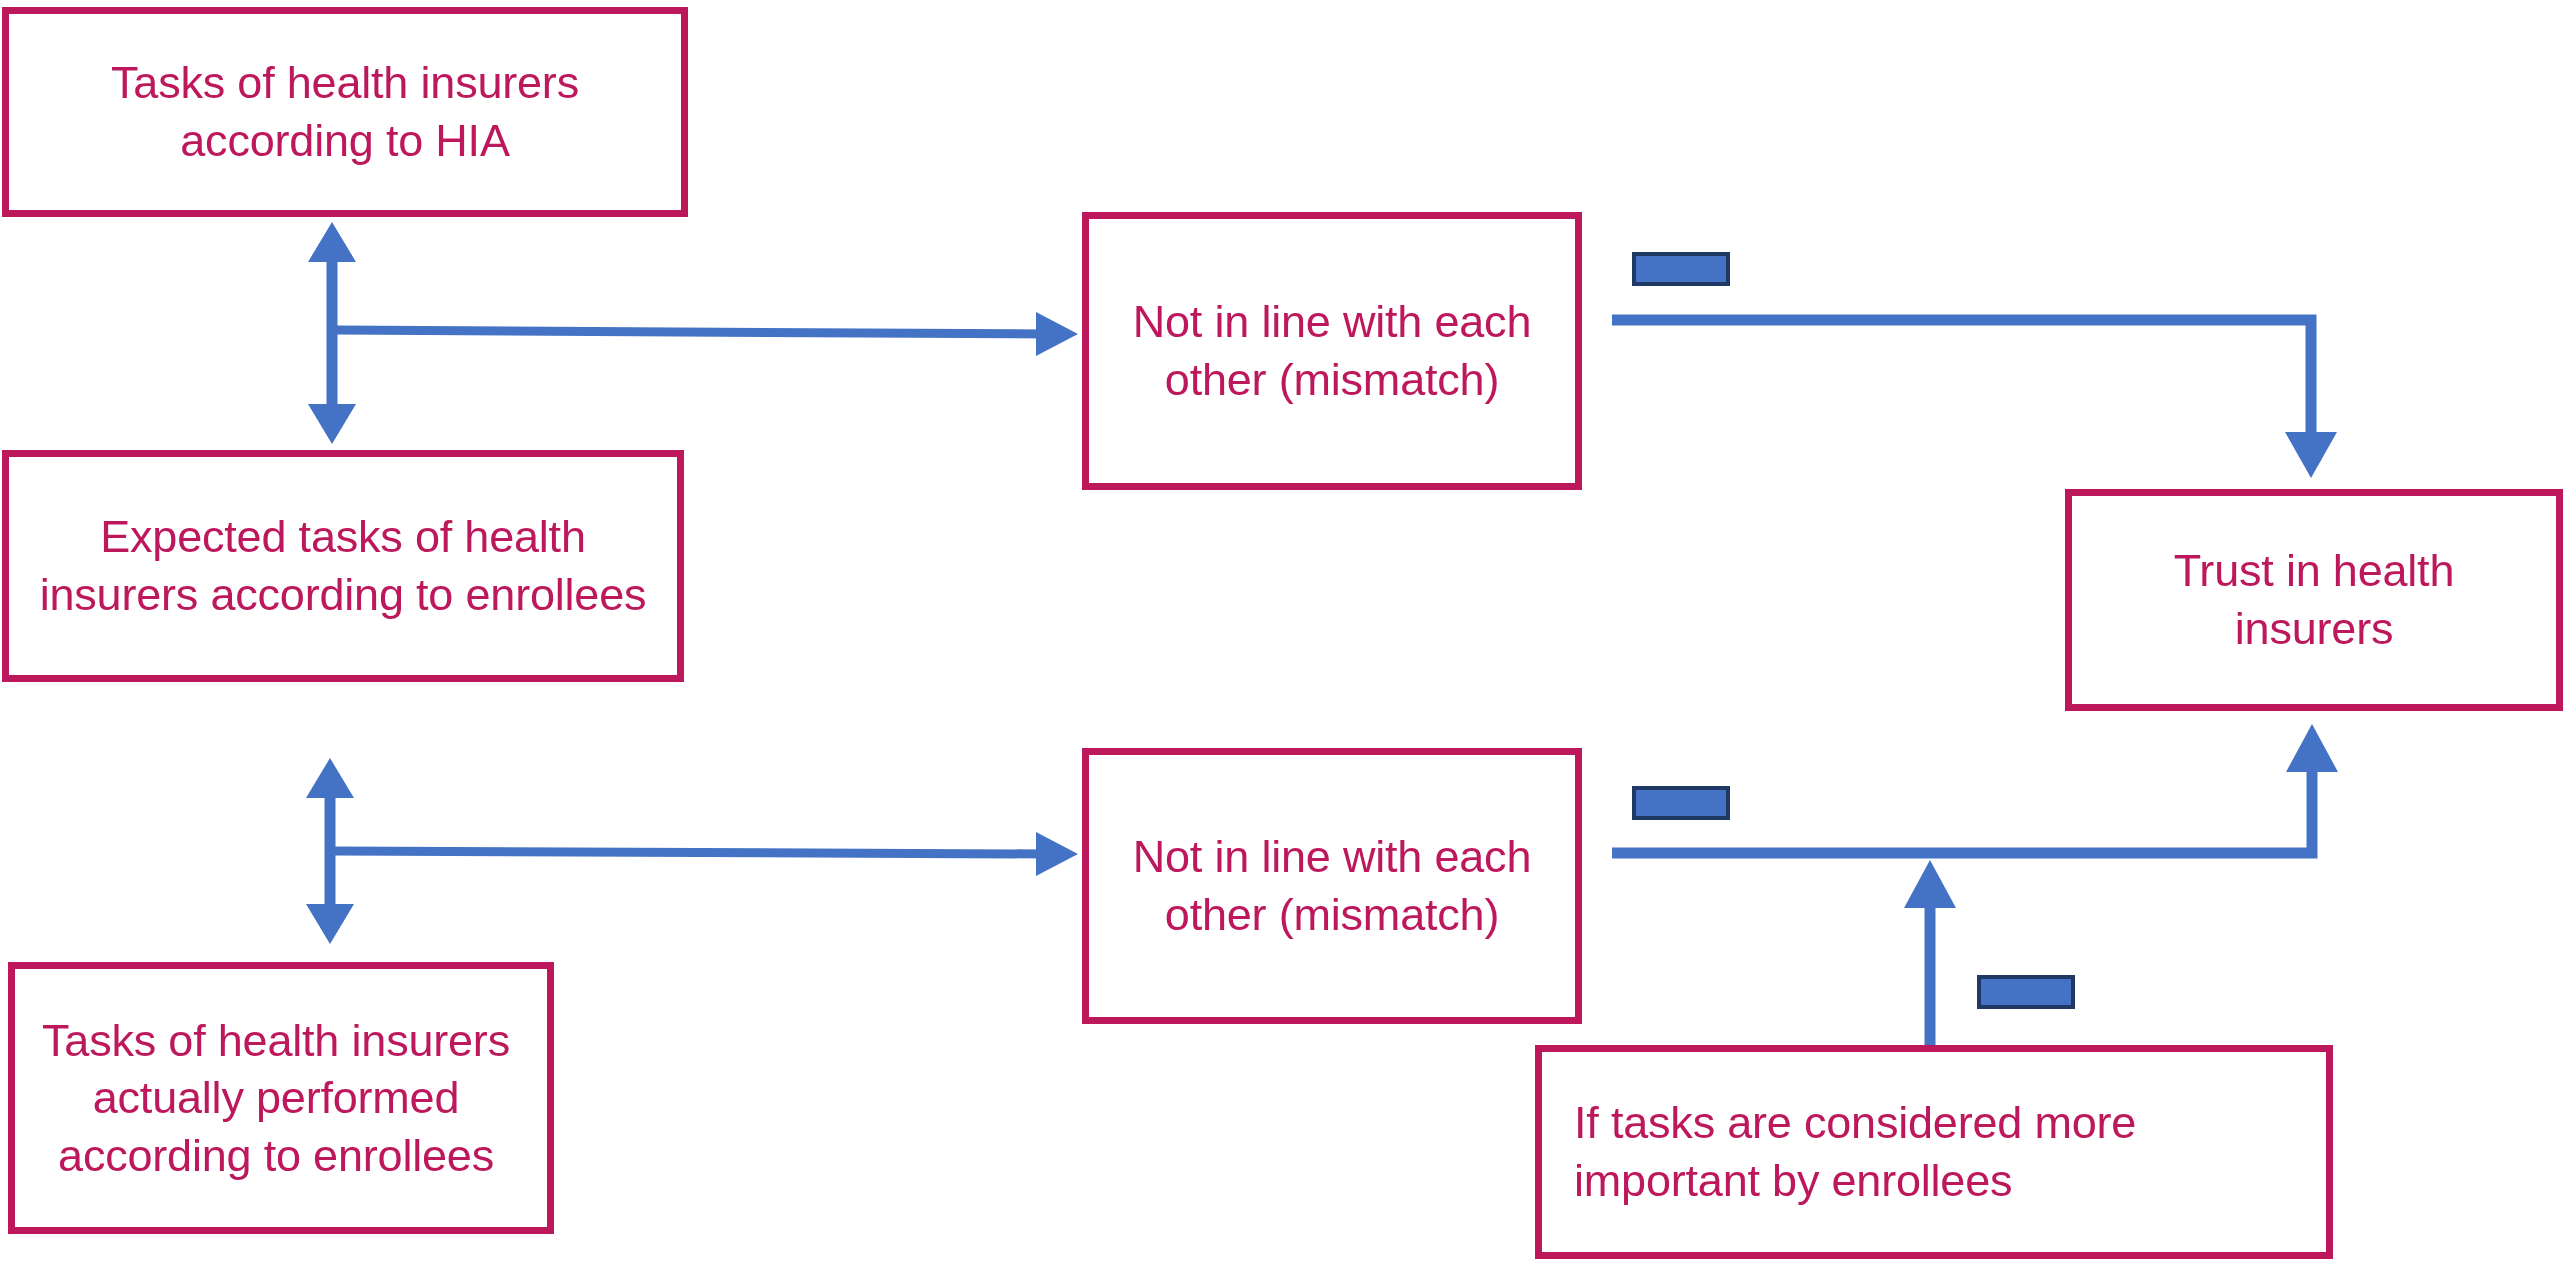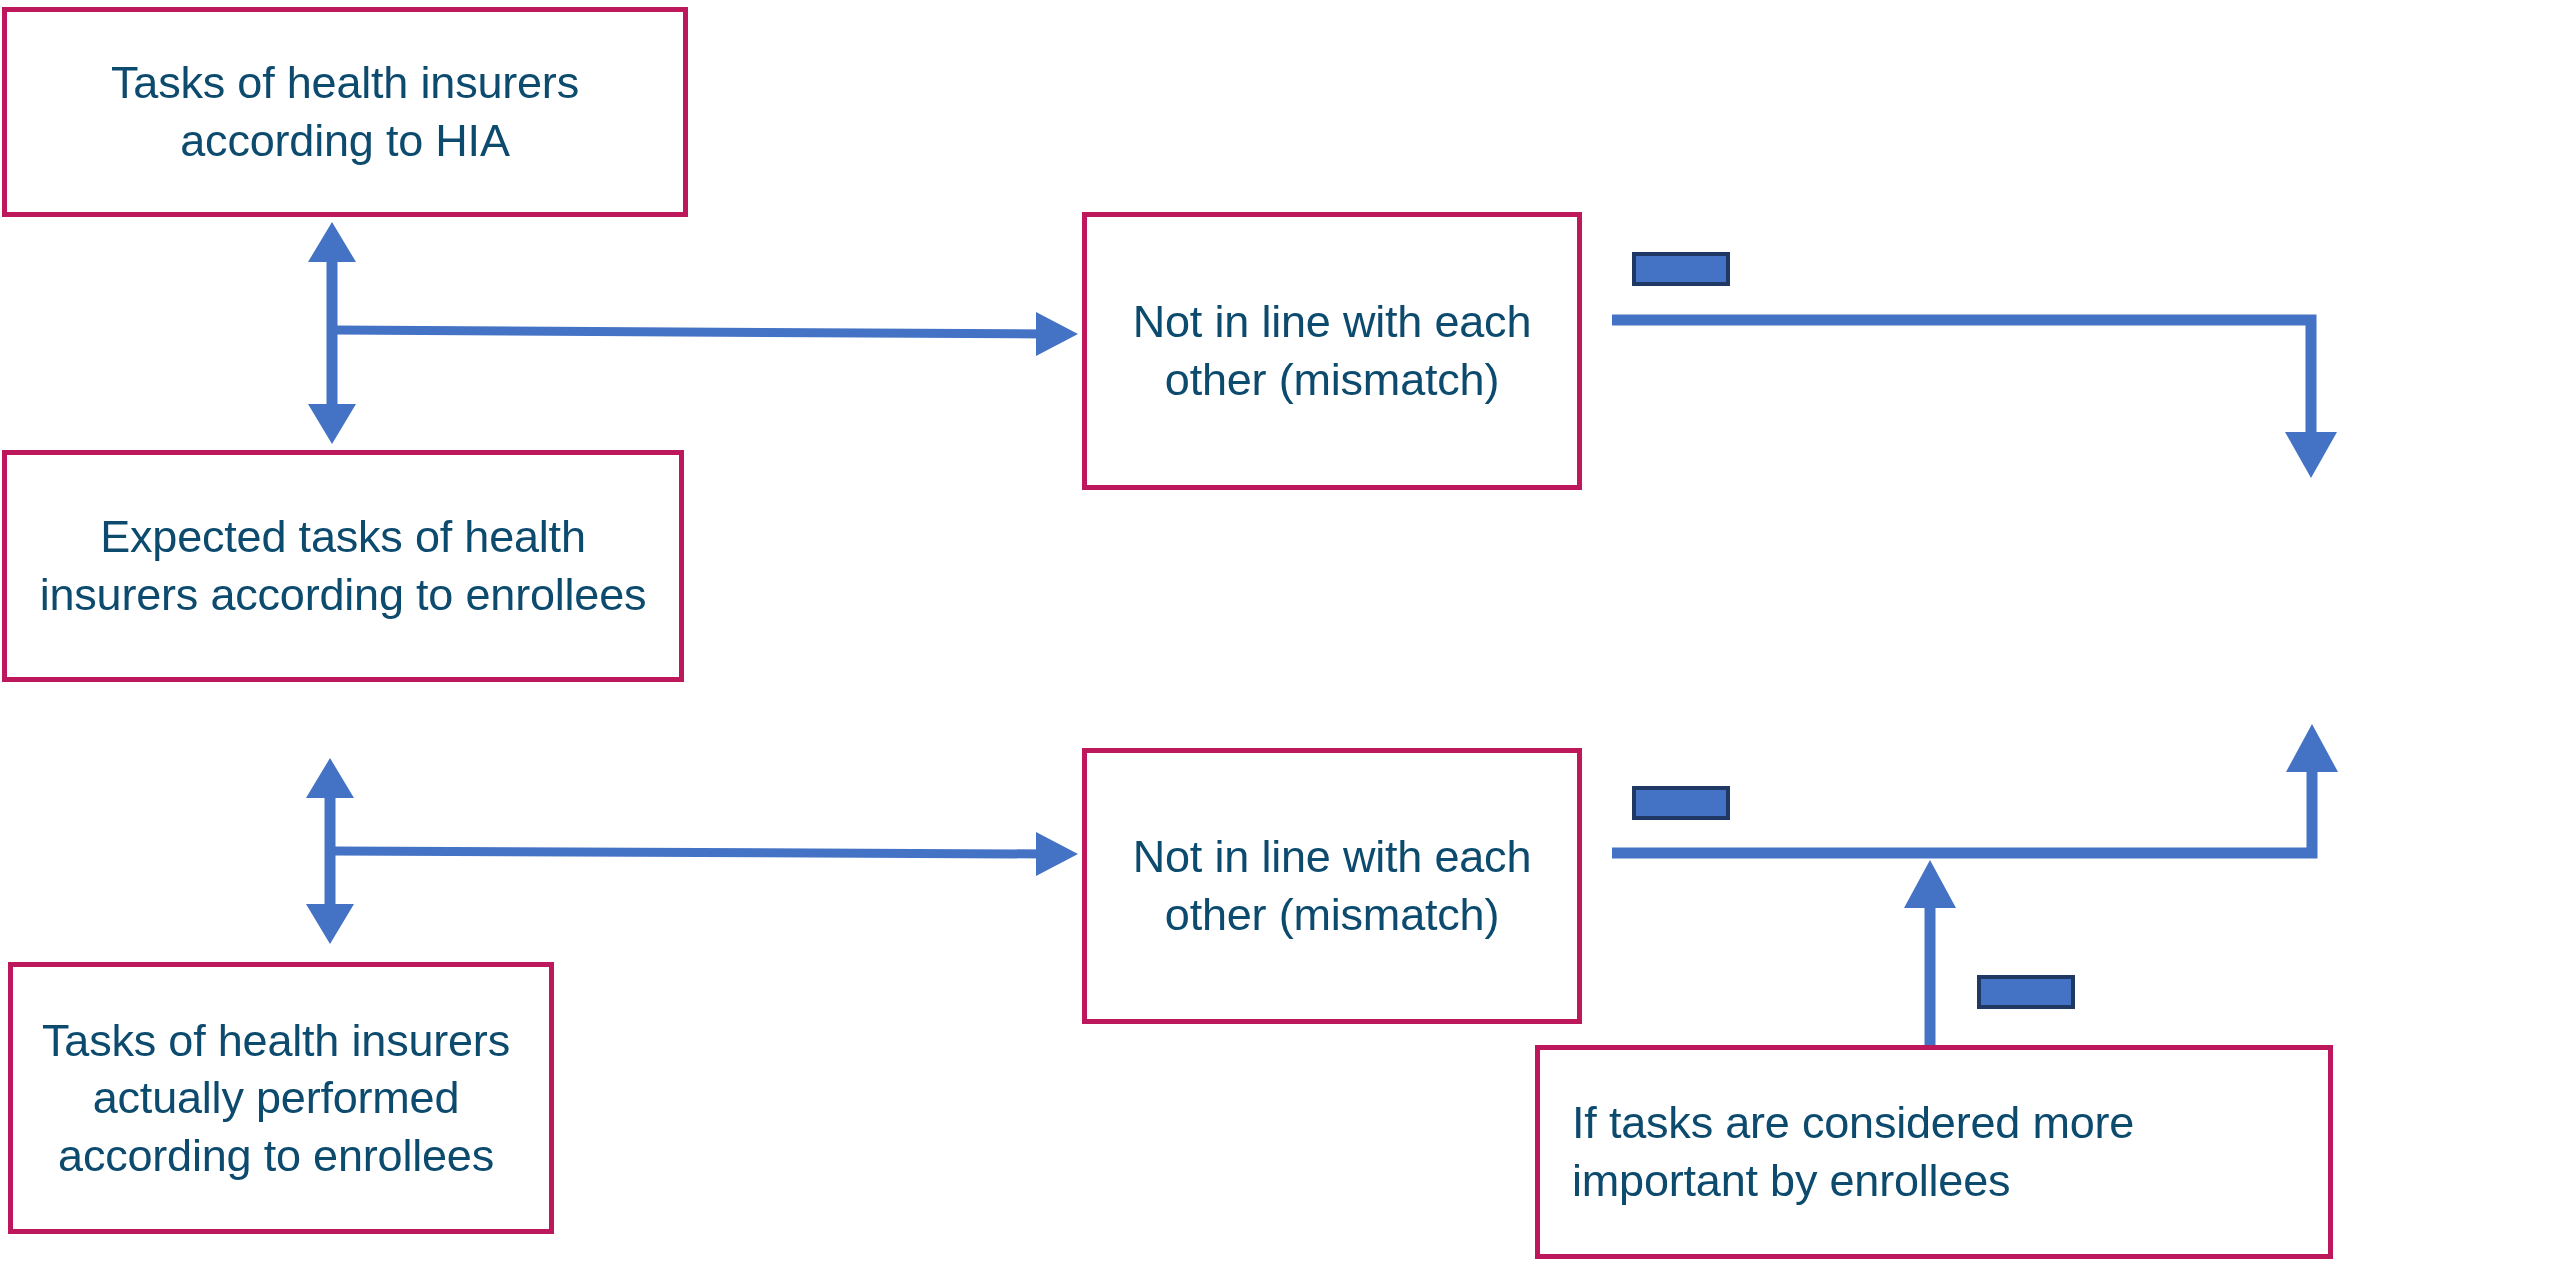--- a/index.html
+++ b/index.html
@@ -13,26 +13,26 @@
     width: 2567px;
     height: 1268px;
     background: #ffffff;
     overflow: hidden;
     font-family: "Liberation Sans", sans-serif;
   }
   .node {
     position: absolute;
     box-sizing: border-box;
     background: #ffffff;
-    border: 5px solid #be185d;
+    border: 7px solid #be185d;
     display: flex;
     align-items: center;
     justify-content: center;
     text-align: center;
-    color: #0c4a6e;
+    color: #be185d;
     font-size: 45px;
     line-height: 1.28;
     letter-spacing: -0.2px;
     padding: 4px 18px;
     z-index: 3;
   }
   .node .label { display: block; width: 100%; }
 
   
   #wires {
@@ -119,18 +119,21 @@
   </div>
 
   <div class="node" style="left:1082px; top:212px; width:500px; height:278px;">
     <span class="label">Not in line with each other (mismatch)</span>
   </div>
 
   <div class="node" style="left:1082px; top:748px; width:500px; height:276px;">
     <span class="label">Not in line with each other (mismatch)</span>
   </div>
 
+  <div class="node" style="left:2065px; top:489px; width:498px; height:222px;">
+    <span class="label">Trust in health insurers</span>
+  </div>
 
   <div class="node" style="left:1535px; top:1045px; width:798px; height:214px; justify-content:flex-end; text-align:left; padding-left:32px; padding-right:26px;">
     <span class="label" style="text-align:left;">If tasks are considered more important by enrollees</span>
   </div>
 
 </div>
 
 </body></html>

